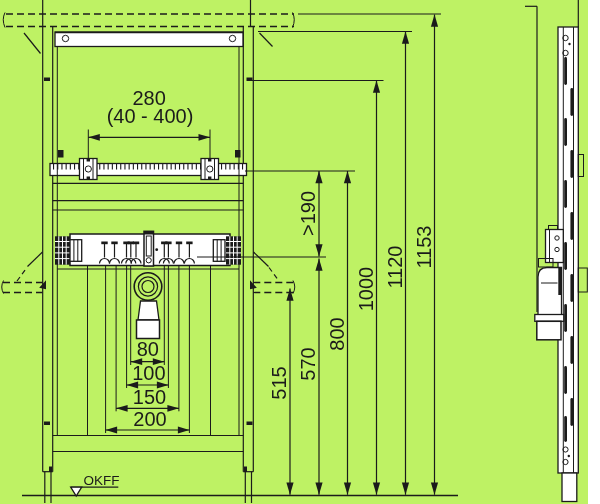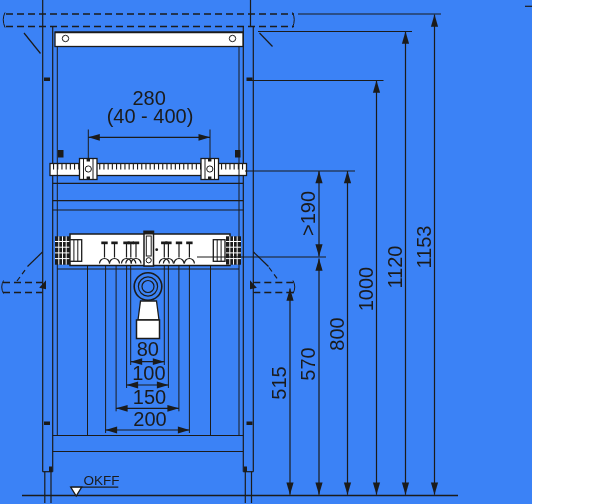--- a/index.html
+++ b/index.html
@@ -1,16 +1,16 @@
 <!DOCTYPE html>
 <html><head>
 <meta charset="utf-8">
 <style>
   html,body{margin:0;padding:0;background:#ffffff;}
-  .stage{width:532px;height:504px;background:#3b82f6;overflow:hidden;}
+  .stage{width:588px;height:504px;background:#bef264;overflow:hidden;}
   svg{display:block;}
   svg text{font-family:"Liberation Sans","DejaVu Sans",sans-serif;fill:#1b1b1b;}
   .dim{font-size:20px;}
   .small{font-size:13.5px;}
   .ln{stroke:#1b1b1b;stroke-width:1.2;fill:none;}
   .thin{stroke:#1b1b1b;stroke-width:1;fill:none;}
   .thick{stroke:#1b1b1b;stroke-width:1.6;fill:none;}
   .wf{fill:#ffffff;stroke:#1b1b1b;stroke-width:1.3;}
   .wf2{fill:#ffffff;stroke:#1b1b1b;stroke-width:1.5;}
   .blk{fill:#1b1b1b;stroke:none;}

